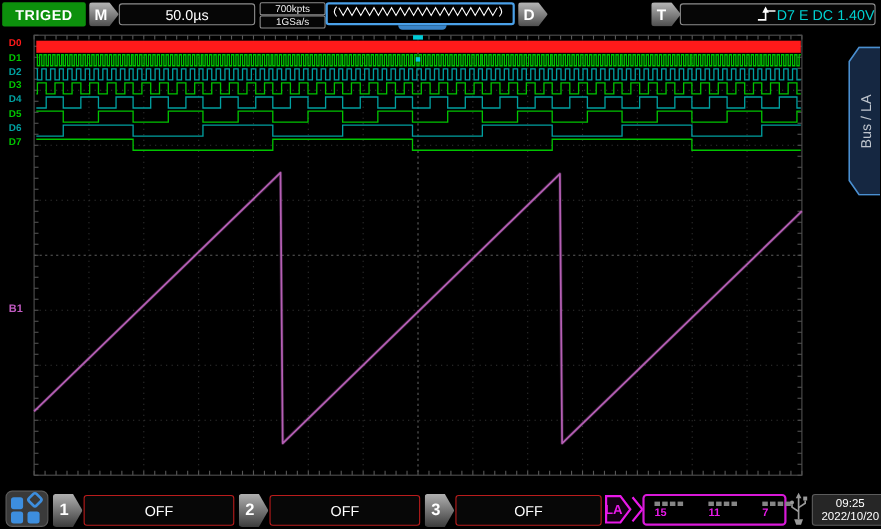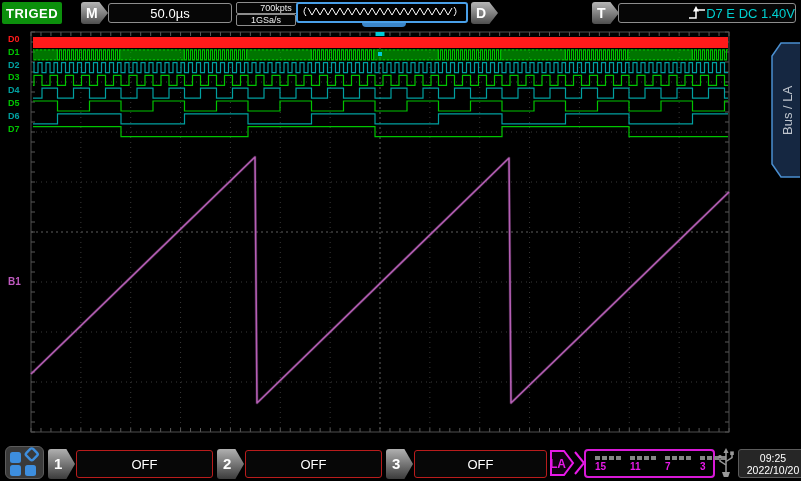--- a/index.html
+++ b/index.html
@@ -3,21 +3,21 @@
 <meta charset="utf-8">
 <style>
   html,body{margin:0;padding:0;}
   body{
     width:801px;height:481px;background:#000;overflow:hidden;position:relative;
     font-family:"Liberation Sans",sans-serif;-webkit-font-smoothing:antialiased;
   }
   
   #topbar{position:absolute;left:0;top:0;width:801px;height:26px;background:#000;z-index:5;}
   #trig-status{
-    position:absolute;left:2px;top:2px;width:60px;height:22px;background:#0c900c;
+    position:absolute;left:2px;top:2px;width:76px;height:22px;background:#0c900c;
     color:#fff;font-weight:bold;font-size:13px;display:flex;align-items:center;justify-content:center;
     letter-spacing:.5px;border-radius:2px;
   }
   .chev-badge{
     position:absolute;top:2px;height:22px;width:27px;
     background:linear-gradient(180deg,#b6b6b6,#4e4e4e);
     clip-path:polygon(0 0,68% 0,100% 50%,68% 100%,0 100%);
     color:#fff;font-weight:bold;font-size:14px;line-height:22px;padding-left:5px;box-sizing:border-box;
     border-radius:3px 0 0 3px;
   }
@@ -26,21 +26,21 @@
     color:#fff;font-size:13px;display:flex;align-items:center;justify-content:center;box-sizing:border-box;
   }
   #m-badge{left:81px;} #m-pill{left:108px;width:124px;}
   #d-badge{left:471px;} #d-pill{left:496px;width:89px;}
   #t-badge{left:592px;} #t-pill{left:618px;width:178px;justify-content:flex-end;padding-left:7px;}
   #t-value{color:#00d0d0;font-size:13px;}
   .mem-box{
     position:absolute;left:236px;width:58px;height:10px;background:#050505;border:1px solid #8d8d8d;
     border-radius:2px;color:#eee;font-size:9px;display:flex;align-items:center;justify-content:center;
   }
-  #mem-depth{top:2px;padding-left:10px;} #mem-rate{top:14px;}
+  #mem-depth{top:2px;} #mem-rate{top:14px;}
   #thumb{
     position:absolute;left:296px;top:2px;width:168px;height:17px;background:#000;
     border:2px solid #4aa0e8;border-radius:3px;
   }
   #thumb-tab{position:absolute;left:362px;top:23px;width:44px;height:4px;background:#3a85c8;border-radius:0 0 4px 4px;}
   
   #screen{position:absolute;left:0;top:26px;width:641px;height:419px;background:#000;}
   #screen-svg{position:absolute;left:0;top:0;}
   .ch-label{position:absolute;left:8px;font-size:9px;font-weight:bold;line-height:10px;}
   #bus-label{position:absolute;left:8px;top:250px;font-size:10px;font-weight:bold;color:#bf5abf;}
@@ -67,21 +67,21 @@
     position:absolute;top:5px;height:28px;background:#070707;border:1px solid #b91c1c;border-radius:3px;
     color:#fff;font-size:13px;display:flex;align-items:center;justify-content:center;box-sizing:border-box;
   }
   #badge-1{left:48px;} #pill-1{left:76px;width:137px;}
   #badge-2{left:217px;} #pill-2{left:245px;width:137px;}
   #badge-3{left:386px;} #pill-3{left:414px;width:133px;}
   #la-badge{position:absolute;left:550px;top:3px;}
   #la-box{
     position:absolute;left:584px;top:4px;width:131px;height:29px;background:#000;
     border:2px solid #d819d8;border-radius:4px;box-sizing:border-box;
-    display:flex;align-items:center;gap:9px;padding:0 9px;
+    display:flex;align-items:center;gap:23px;padding:0 9px;
   }
   .la-group{display:flex;flex-direction:column;gap:2px;}
   .la-squares{display:flex;gap:2px;}
   .la-sq{width:5px;height:4px;background:#858585;}
   .la-num{color:#e819e8;font-size:10px;font-weight:bold;line-height:10px;}
   #usb-icon{position:absolute;left:716px;top:2px;}
   #clock{
     position:absolute;left:738px;top:4px;width:70px;height:29px;background:#262626;border:1px solid #5c5c5c;
     border-radius:3px;box-sizing:border-box;display:flex;flex-direction:column;align-items:center;justify-content:center;
     color:#fff;font-size:10.5px;line-height:12px;

